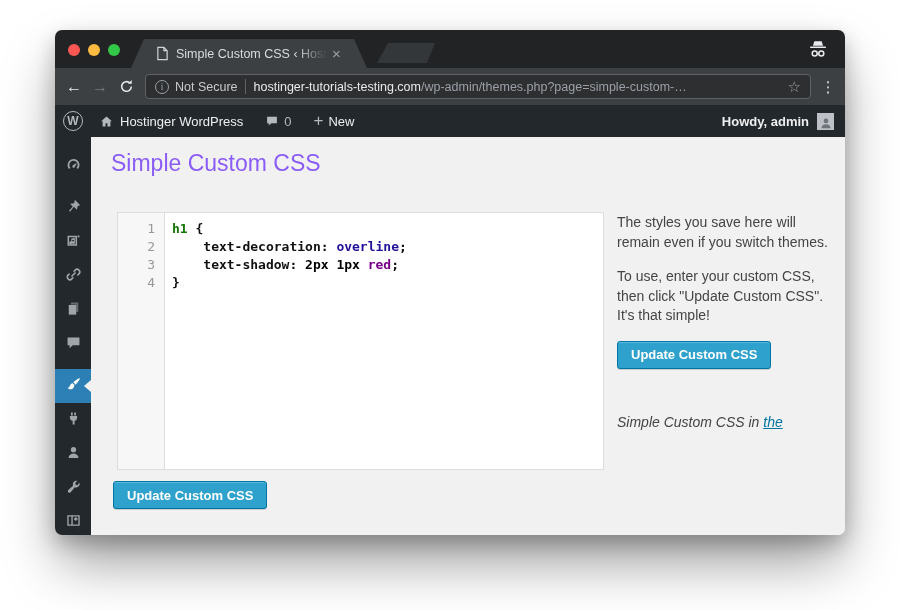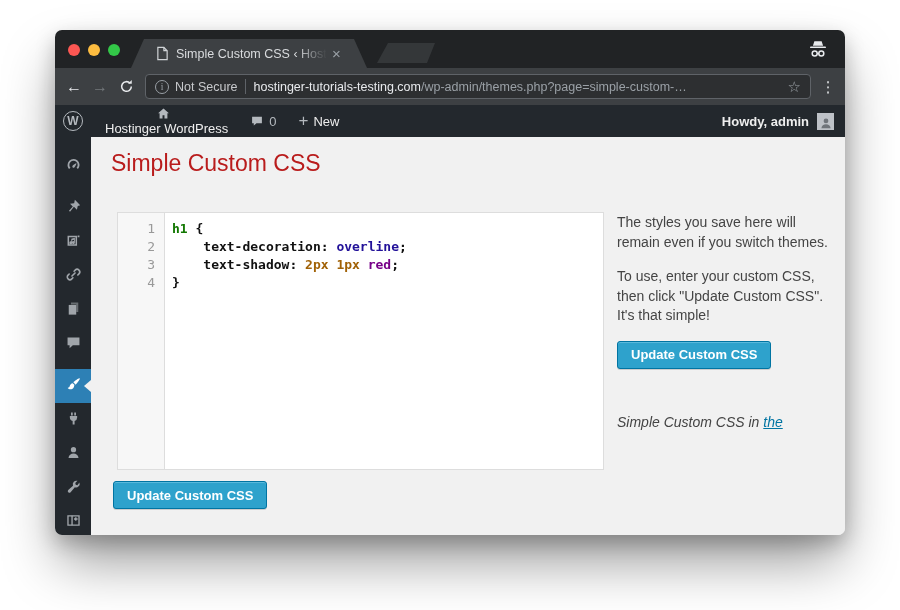--- a/index.html
+++ b/index.html
@@ -99,38 +99,38 @@
   .menu-sep { height: 8px; }
   .menu-item.active { background: #2d80b5; color: #ffffff; }
   .menu-item.active::after {
     content: ""; position: absolute; right: 0; top: 50%; margin-top: -6px;
     border-style: solid; border-width: 6px 7px 6px 0;
     border-color: transparent #f1f1f1 transparent transparent;
   }
   .wpcontent { position: relative; flex: 1; overflow: hidden; }
   .page-title {
     position: absolute; left: 20px; top: 13px;
-    font-size: 23px; font-weight: 400; color: #b91c1c;
+    font-size: 23px; font-weight: 400; color: #8b5cf6;
   }
   
   .editor {
     position: absolute; left: 26px; top: 75px; width: 487px; height: 258px;
     background: #ffffff; border: 1px solid #dddddd; display: flex;
     font-family: "DejaVu Sans Mono", "Liberation Mono", monospace;
     font-size: 13px; line-height: 18px; cursor: text;
   }
   .gutter {
     width: 47px; background: #f7f7f7; border-right: 1px solid #dddddd;
     padding: 7px 0; flex-shrink: 0;
   }
   .ln { color: #999999; text-align: right; padding-right: 9px; }
   .code { padding: 7px 0 0 7px; white-space: pre; font-weight: bold; }
   .tk-tag { color: #117700; }
   .tk-atom { color: #221199; }
-  .tk-number { color: #a16207; }
+  .tk-number { color: #000000; }
   .tk-keyword { color: #770088; }
   .tk-plain { color: #111111; }
   
   .btn {
     background: #2ea2cc; border: 1px solid #0074a2; border-radius: 3px;
     color: #ffffff; font-family: "Liberation Sans", sans-serif;
     font-size: 13px; font-weight: bold; height: 28px; padding: 0 13px;
     box-shadow: inset 0 1px 0 rgba(120,200,230,.6), 0 1px 0 rgba(0,0,0,.15);
     cursor: pointer;
   }
@@ -191,21 +191,21 @@
       <span class="url-divider"></span>
       <span class="url-domain">hostinger-tutorials-testing.com</span>
       <span class="url-path">/wp-admin/themes.php?page=simple-custom-…</span>
       <span class="star">☆</span>
     </div>
     <span class="menu-dots">⋮</span>
   </div>
 
   <div class="adminbar">
     <span class="wp-logo">W</span>
-    <div class="ab-group" style="margin-left:16px;flex-direction:column;">
+    <div class="ab-group" style="margin-left:16px;">
       <span class="ab-icon">
         <svg width="15" height="15" viewBox="0 0 20 20">
             <path fill="currentColor" d="M10 3.2L2.8 9.5h2v7h3.9v-4.2h2.6v4.2h3.9v-7h2z"></path>
           </svg>
       </span>
       <span class="site-name">Hostinger WordPress</span>
     </div>
     <div class="ab-group" style="margin-left:22px;">
       <span class="ab-icon">
         <svg width="14" height="14" viewBox="0 0 20 20">

